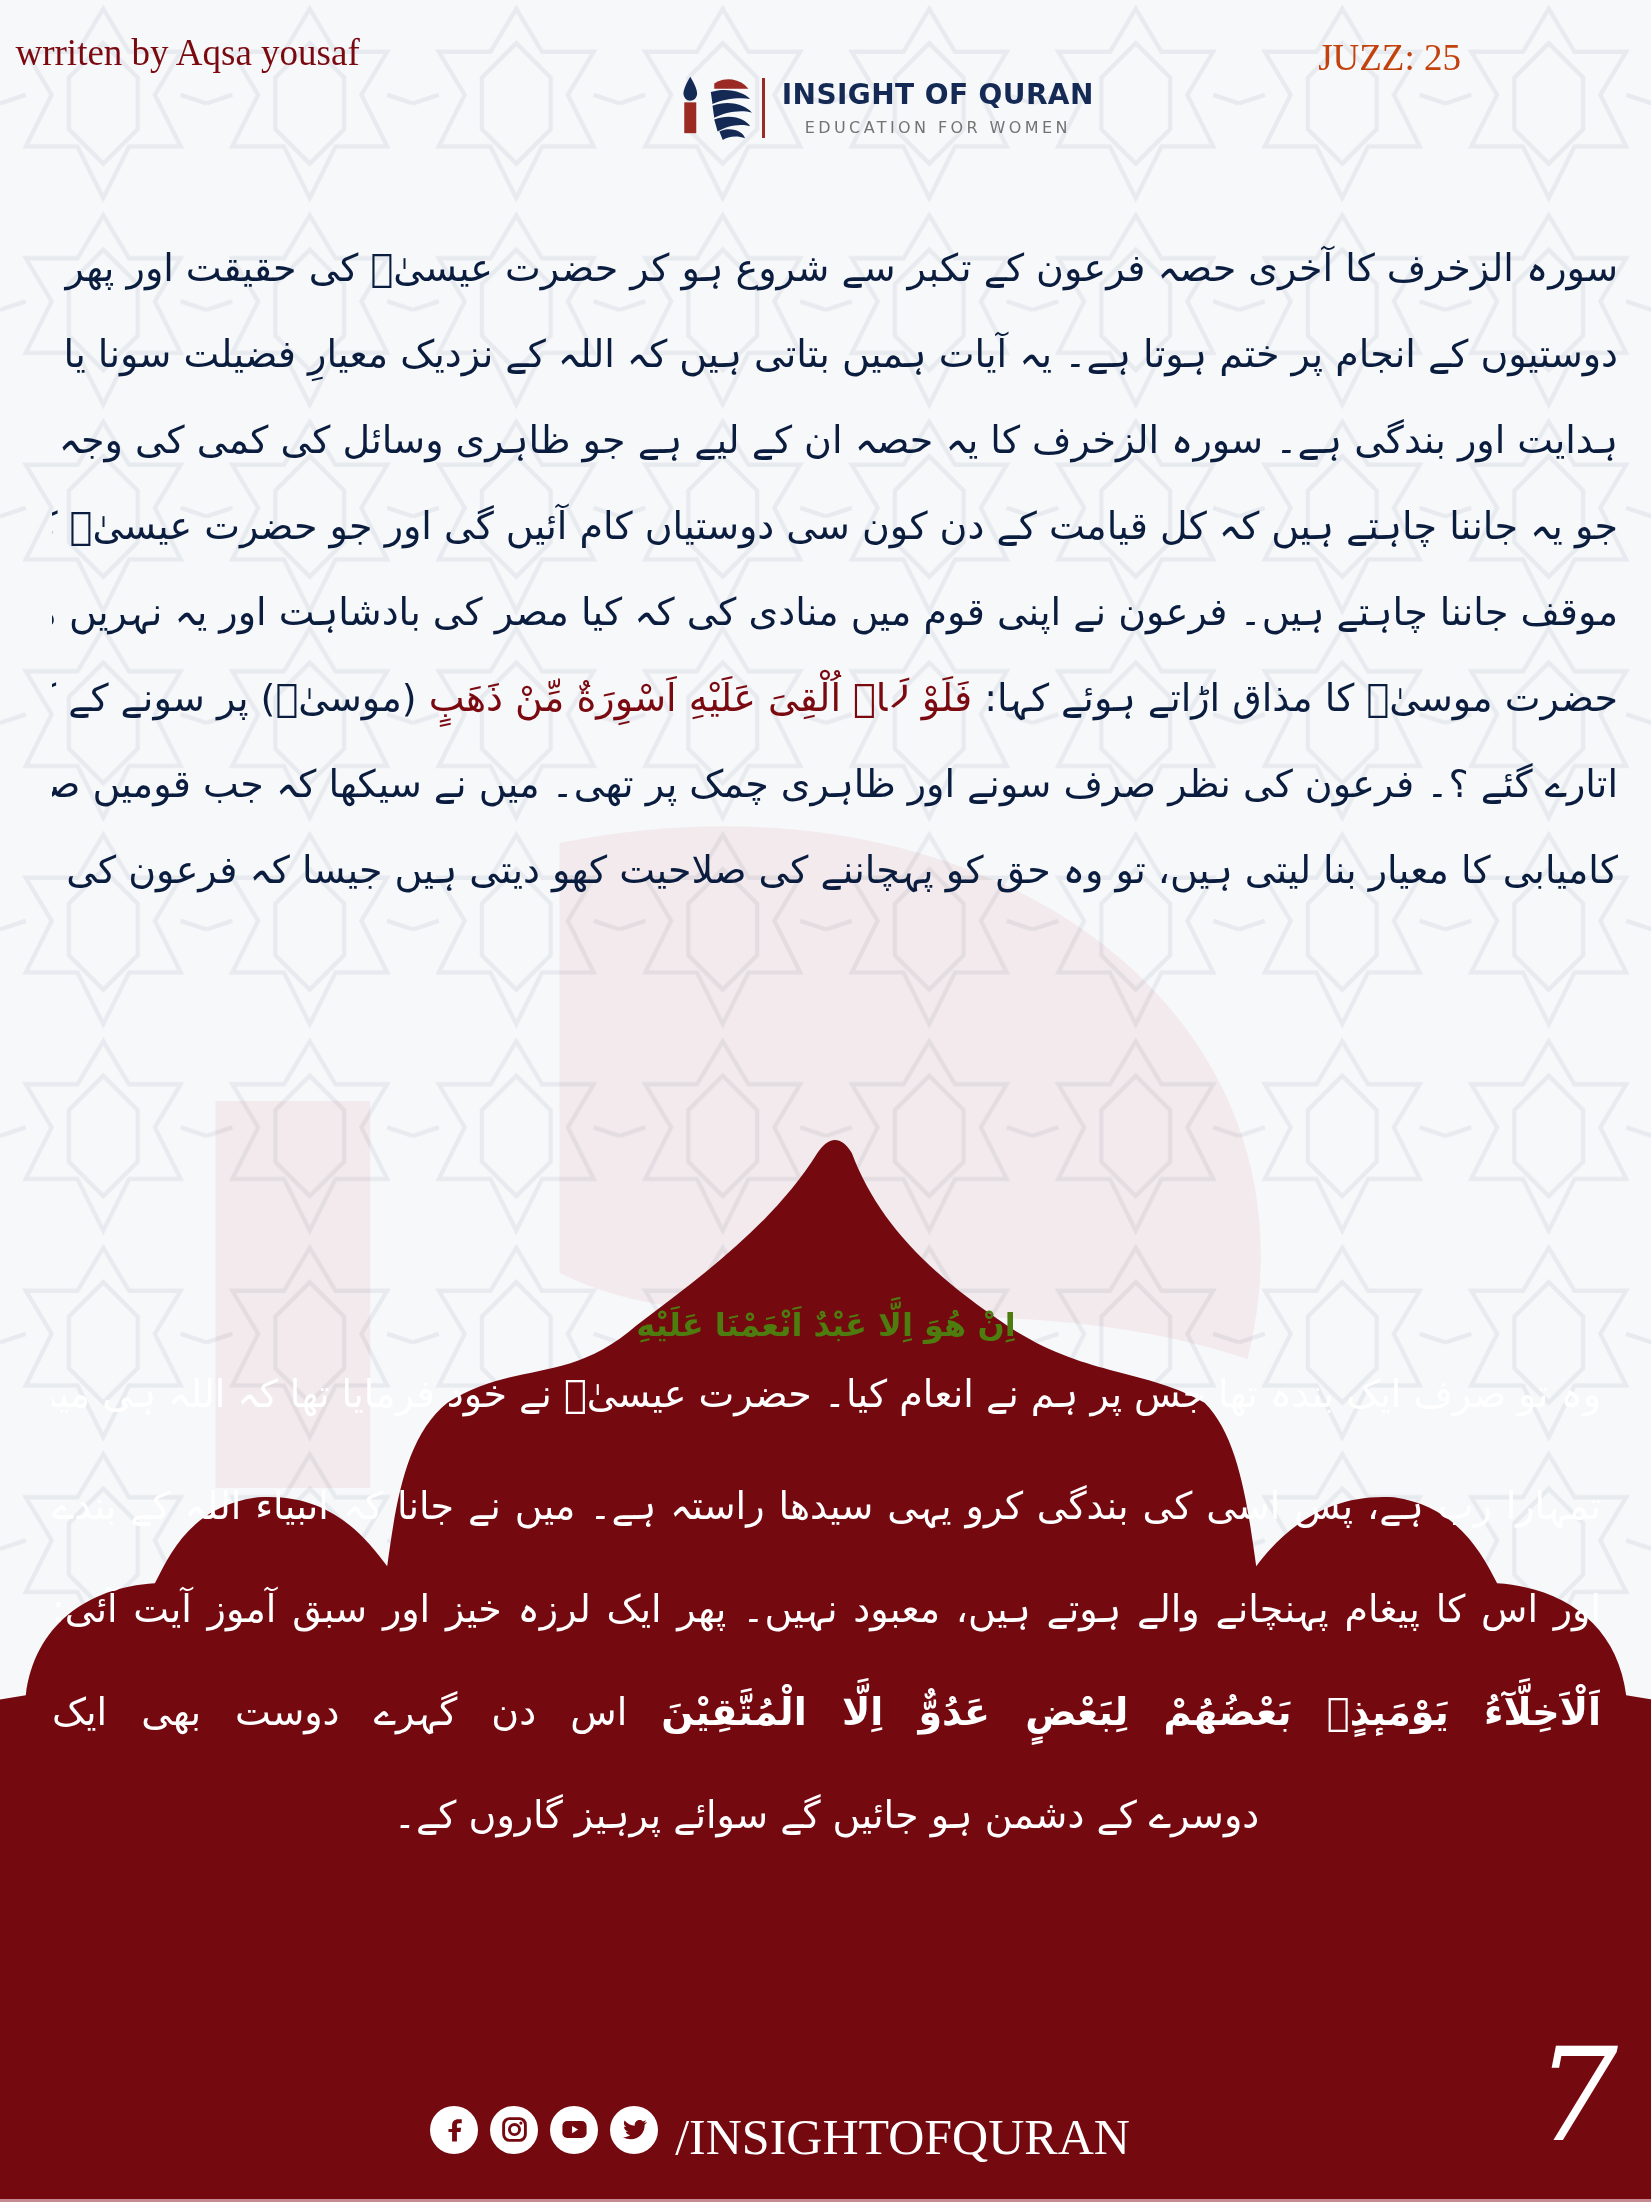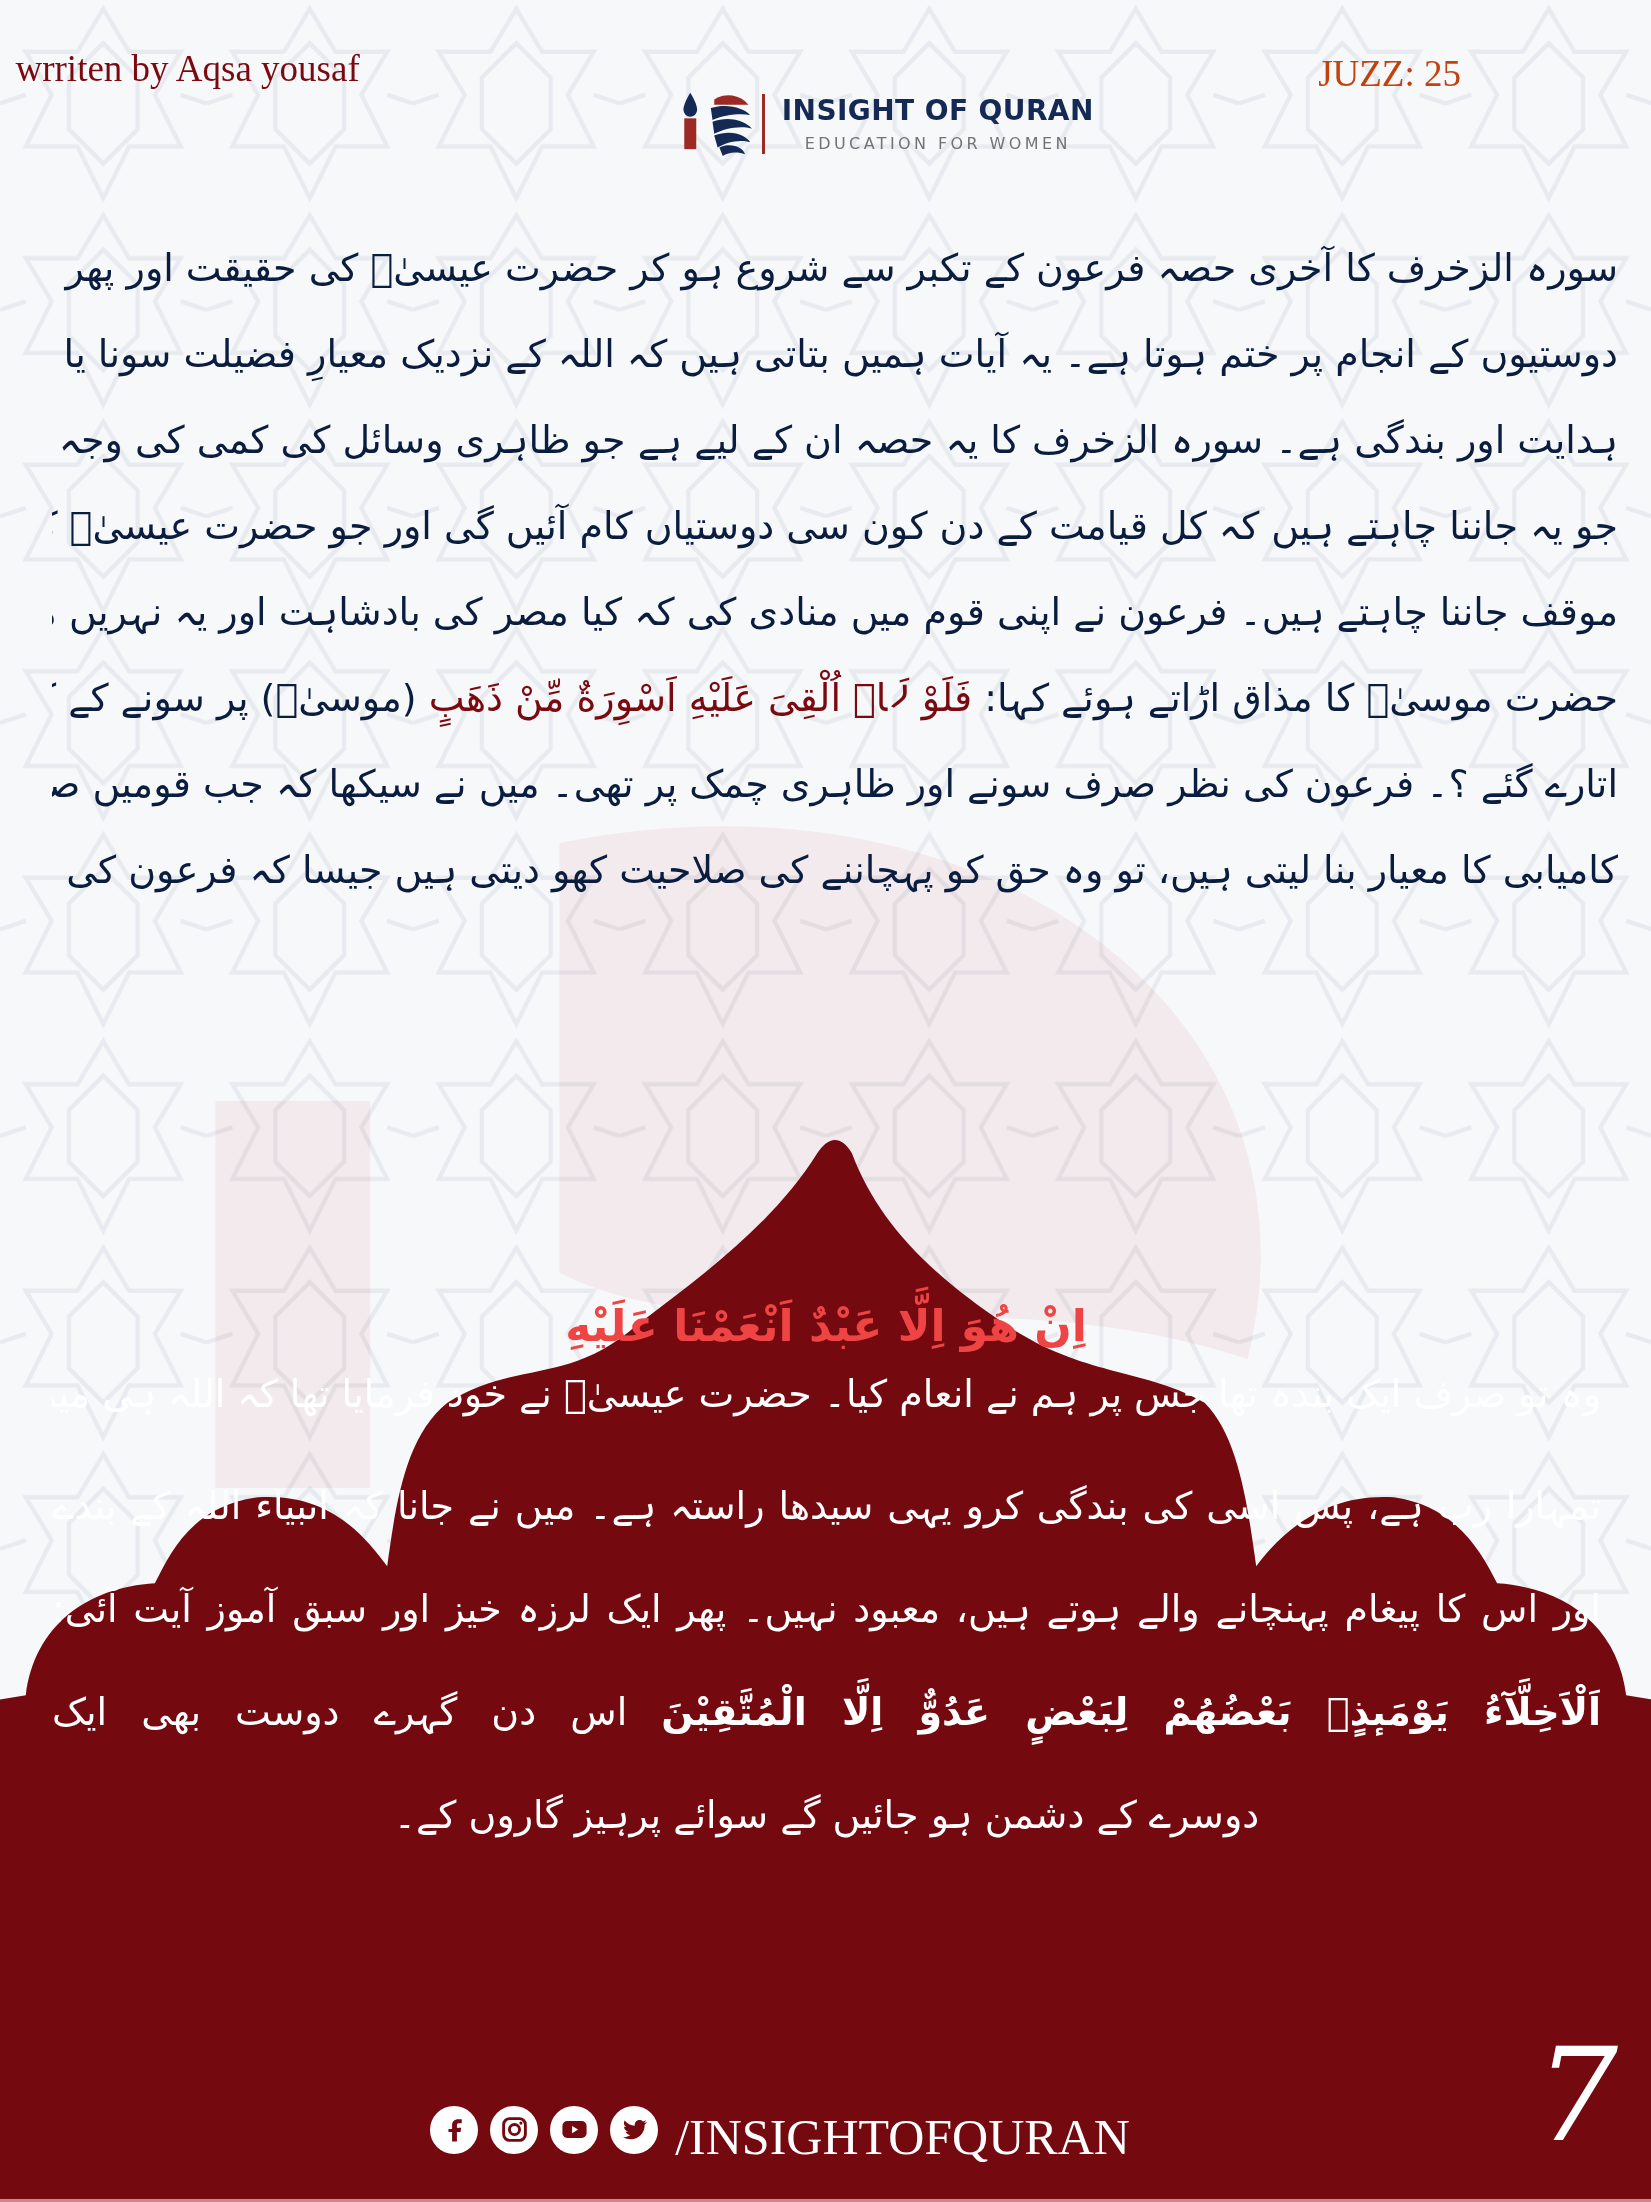--- a/index.html
+++ b/index.html
@@ -4,21 +4,21 @@
   <style>
     html, body { margin:0; padding:0; }
     body {
       width:1652px; height:2203px; position:relative; overflow:hidden;
       background:#f7f8fa;
       font-family:"DejaVu Sans", sans-serif;
     }
     .bg-pattern { position:absolute; left:0; top:0; width:1652px; height:2203px; z-index:0; }
     .watermark { position:absolute; left:215px; top:671px; width:1205px; height:860px; z-index:0; opacity:0.06; }
 
-    .header { position:absolute; left:0; top:16px; width:1509px; height:103px; z-index:3; }
+    .header { position:absolute; left:0; top:0; width:1509px; height:103px; z-index:3; }
     .author {
       position:absolute; left:15.5px; top:31px;
       font-family:"Liberation Serif", serif; font-size:37px; color:#7a0a10; white-space:nowrap;
     }
     .juzz {
       position:absolute; right:48px; top:36px;
       font-family:"Liberation Serif", serif; font-size:37px; color:#c2410c; white-space:nowrap;
     }
     .logo { position:absolute; left:680px; top:45px; height:69px; display:flex; align-items:center;margin-top:28px; }
     .logo svg.mark { width:77px; height:69px; }
@@ -38,21 +38,21 @@
       text-align-last:justify; overflow:hidden;
     }
     .body-line.center { text-align:center; text-align-last:center; }
     .body-line .ayah { color:#7a0a10; font-weight:normal; }
 
     .dome { position:absolute; left:0; top:1067px; width:1652px; height:1136px; z-index:2; }
 
     .dome-text { position:absolute; left:0; top:1291px; width:1652px; z-index:3; }
     .ayah-title {
       position:absolute; top:0; left:0; width:1652px; text-align:center;
-      font-size:44px; font-weight:bold; color:#ef4444; line-height:69px;
+      font-size:32px; font-weight:bold; color:#4d7c0f; line-height:69px;
     }
     .dome-line {
       position:absolute; left:52px; width:1549px; font-size:38px; color:#ffffff;
       text-align:justify; text-align-last:justify; line-height:69px; overflow:hidden;
     }
     .dome-line.center { text-align-last:center; }
     .dome-line .ayah-inline { font-weight:bold; }
 
     .footer { position:absolute; left:0; top:2099px; width:1652px; height:86px; z-index:3; }
     .social { position:absolute; left:430px; top:6.9px; display:flex; align-items:flex-start; }

